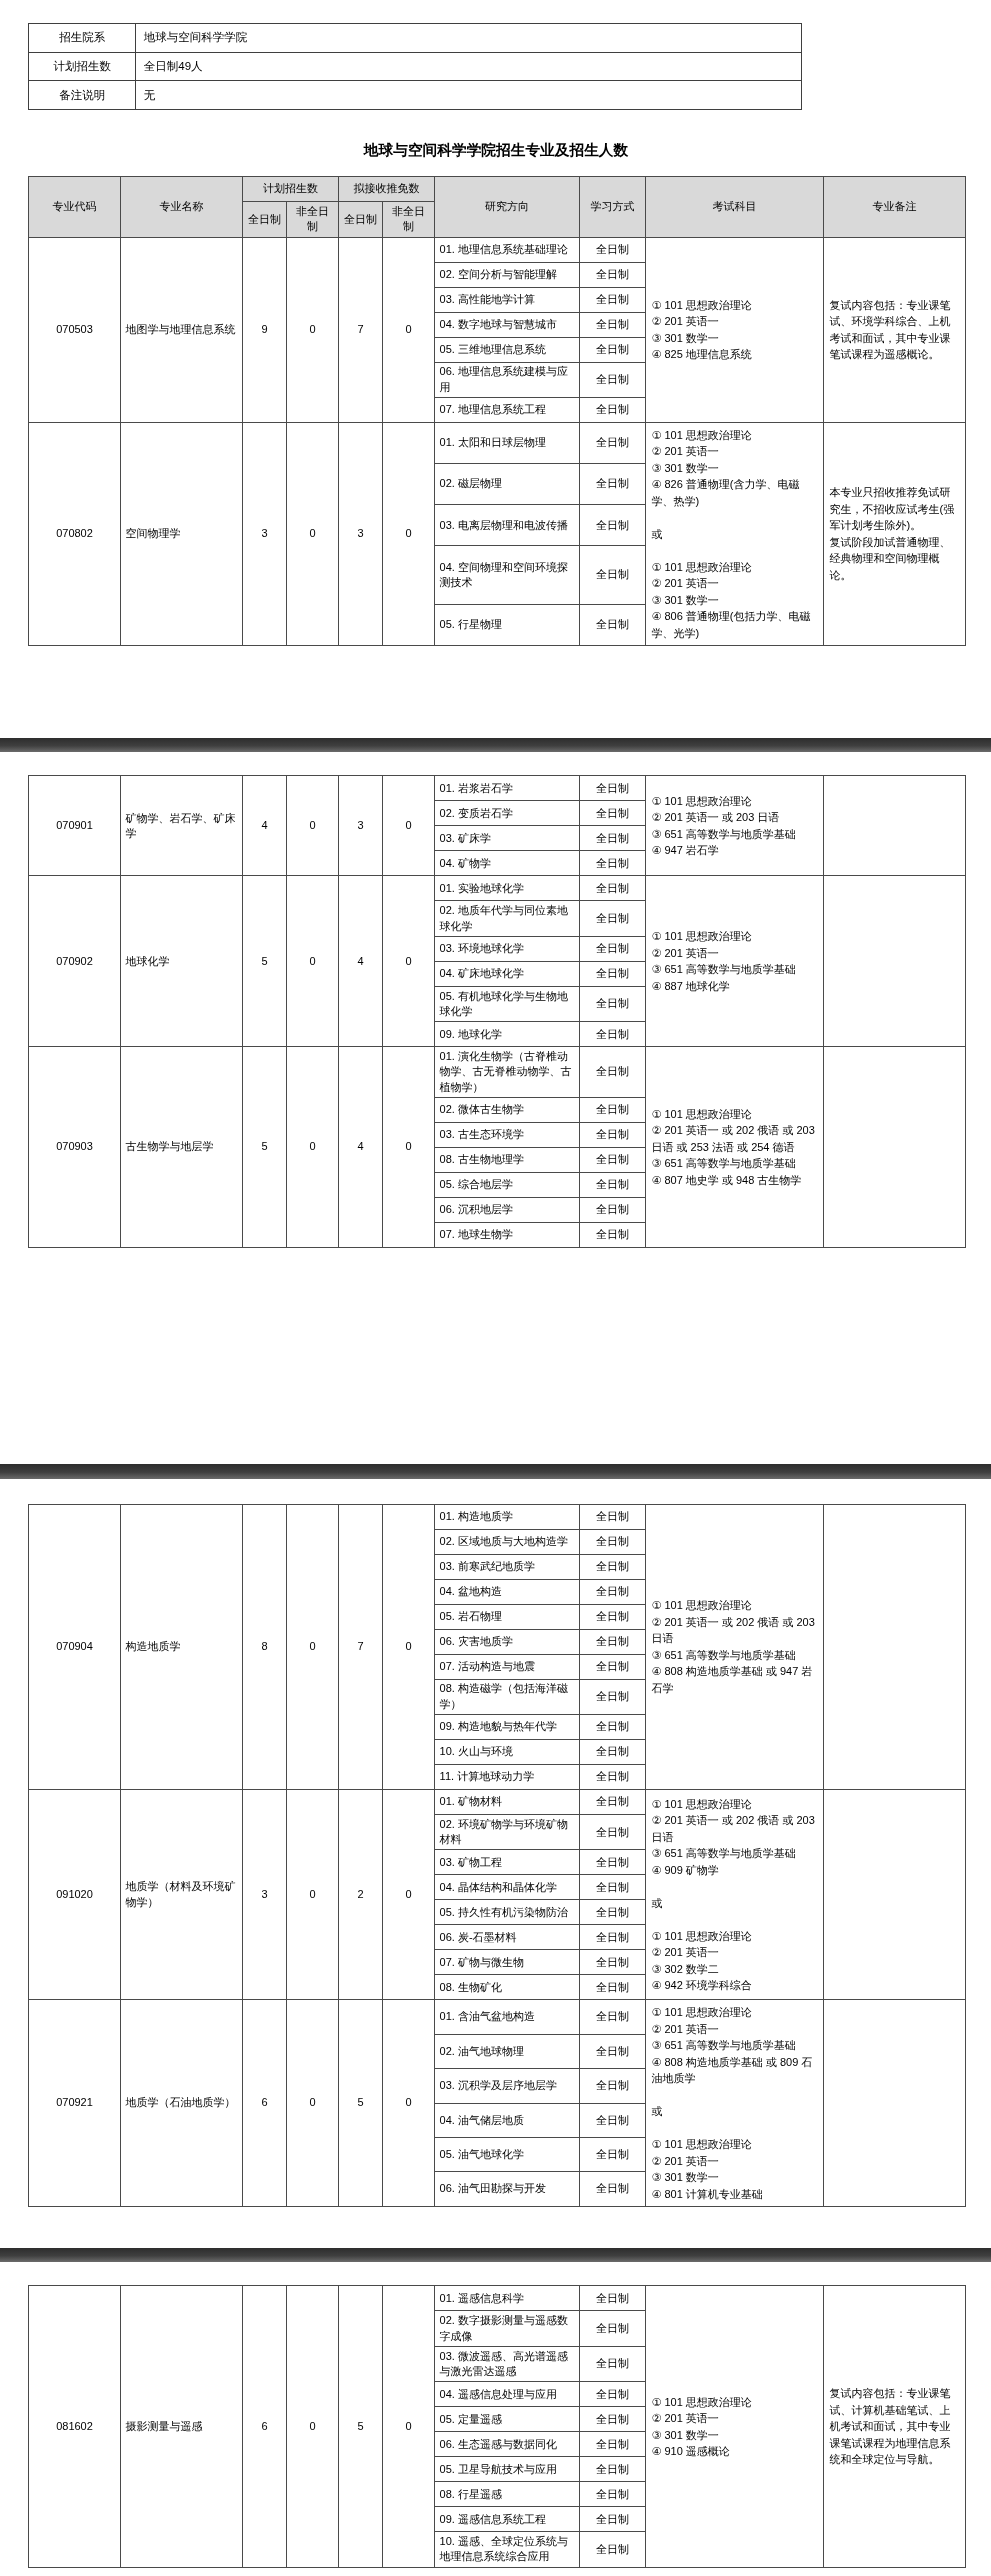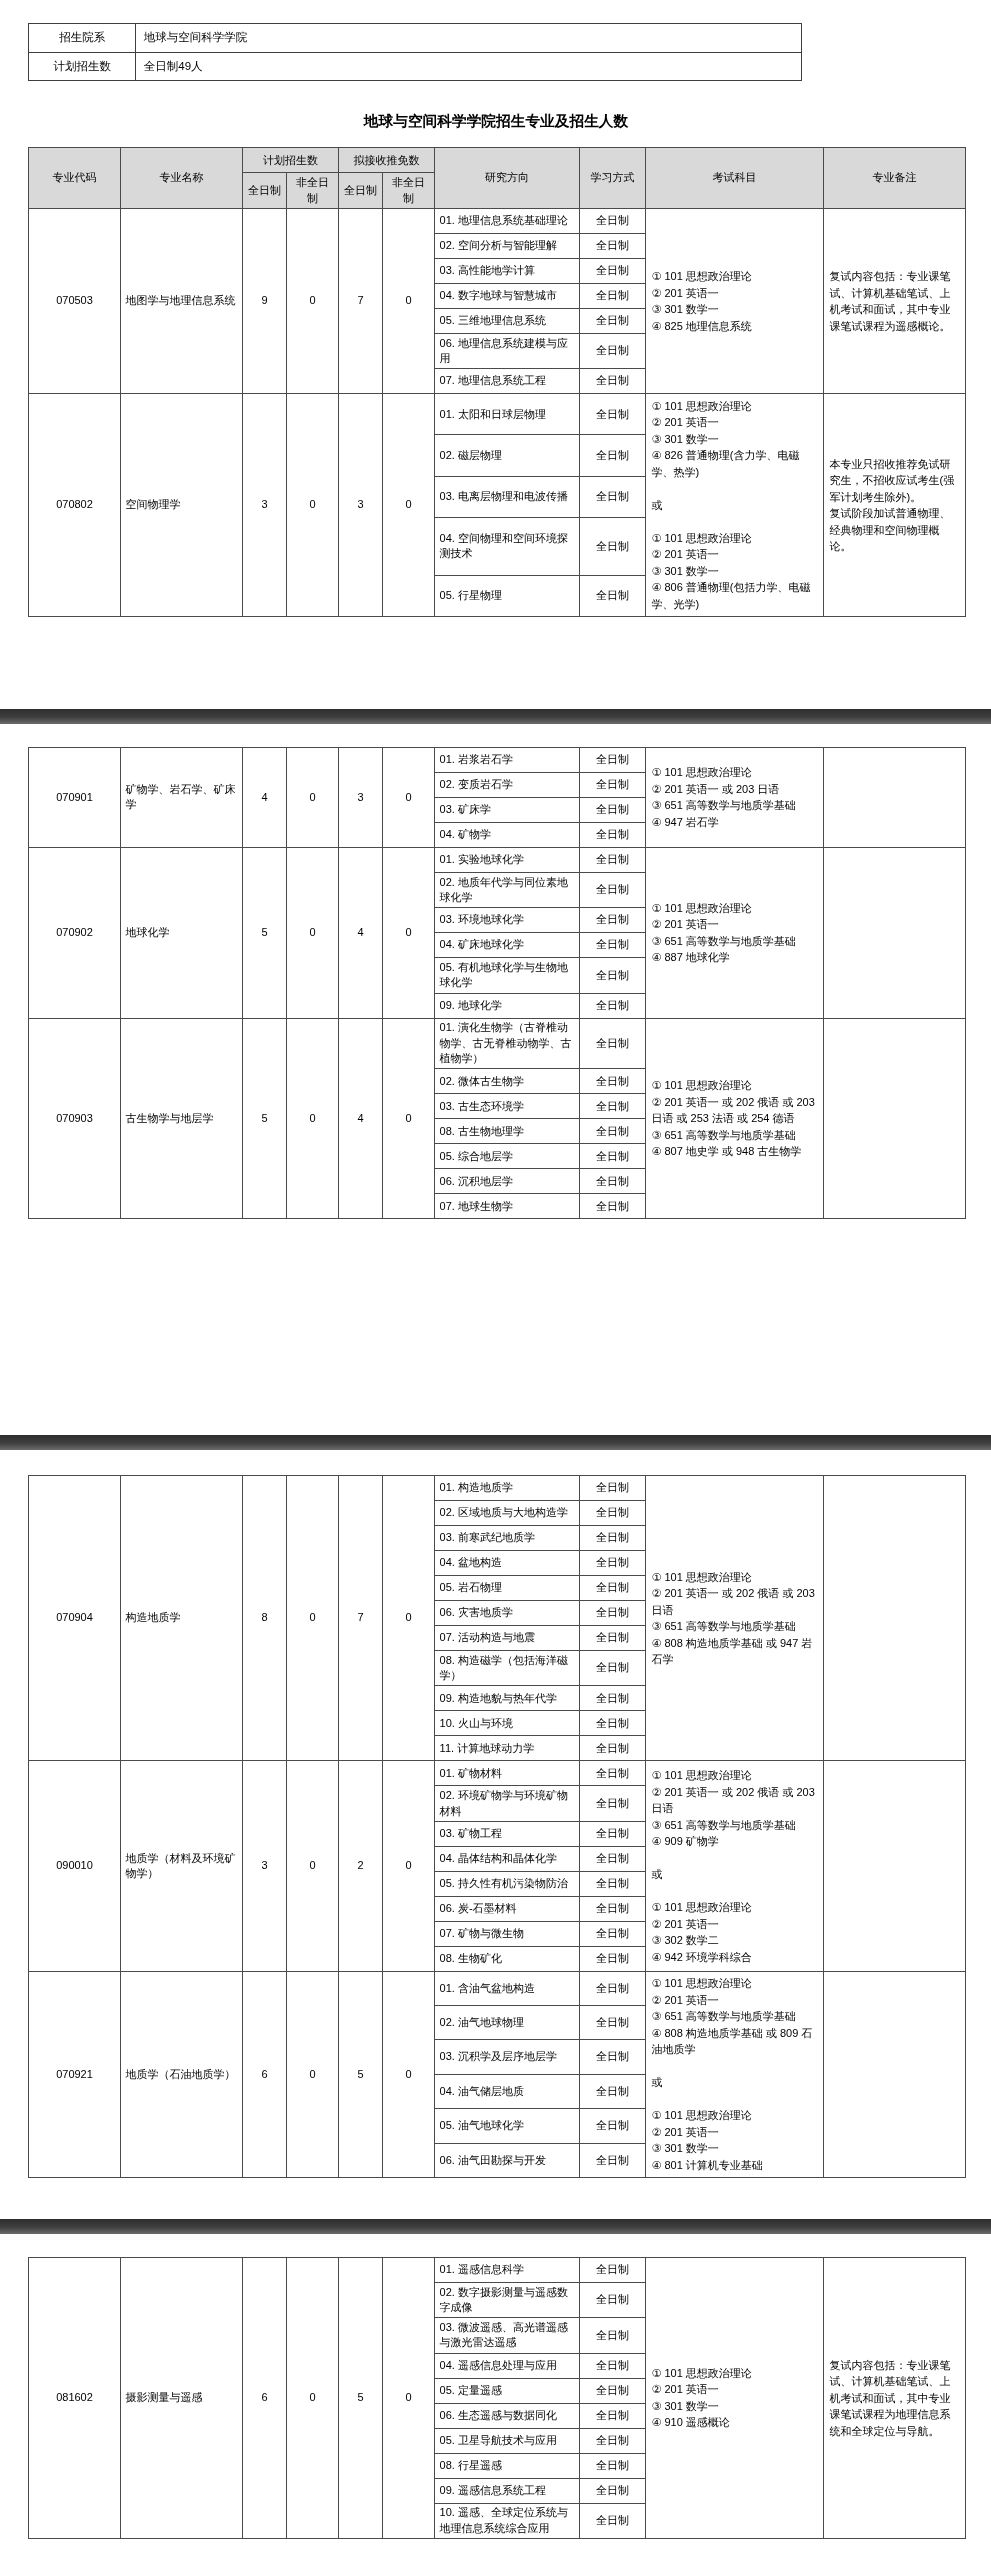--- a/index.html
+++ b/index.html
@@ -37,20 +37,24 @@
   <table class="info-table">
     <tbody>
       <tr>
         <td class="label">招生院系</td>
         <td>地球与空间科学学院</td>
       </tr>
       <tr>
         <td class="label">计划招生数</td>
         <td>全日制49人</td>
       </tr>
+      <tr>
+        <td class="label">备注说明</td>
+        <td>无</td>
+      </tr>
     </tbody>
   </table>
 
   <div class="page-title">地球与空间科学学院招生专业及招生人数</div>
 
   <div id="sections-root">
       <table class="majors-table">
         <colgroup>
           <col style="width: 92px;">
           <col style="width: 122px;">
@@ -86,21 +90,21 @@
             <td rowspan="7" class="c">9</td>
             <td rowspan="7" class="c">0</td>
             <td rowspan="7" class="c">7</td>
             <td rowspan="7" class="c">0</td>
             <td class="l">01. 地理信息系统基础理论</td>
             <td class="c">全日制</td>
             <td rowspan="7" class="l pre">① 101 思想政治理论
 ② 201 英语一
 ③ 301 数学一
 ④ 825 地理信息系统</td>
-            <td rowspan="7" class="l pre">复试内容包括：专业课笔试、计算机基础笔试、上机考试和面试，其中专业课笔试课程为遥感概论。</td>
+            <td rowspan="7" class="l pre">复试内容包括：专业课笔试、环境学科综合、上机考试和面试，其中专业课笔试课程为遥感概论。</td>
           </tr>
           <tr>
             <td class="l">02. 空间分析与智能理解</td>
             <td class="c">全日制</td>
           </tr>
           <tr>
             <td class="l">03. 高性能地学计算</td>
             <td class="c">全日制</td>
           </tr>
           <tr>
@@ -342,21 +346,21 @@
           </tr>
           <tr>
             <td class="l">10. 火山与环境</td>
             <td class="c">全日制</td>
           </tr>
           <tr>
             <td class="l">11. 计算地球动力学</td>
             <td class="c">全日制</td>
           </tr>
           <tr>
-            <td rowspan="8" class="c">090010</td>
+            <td rowspan="8" class="c">091020</td>
             <td rowspan="8" class="l">地质学（材料及环境矿物学）</td>
             <td rowspan="8" class="c">3</td>
             <td rowspan="8" class="c">0</td>
             <td rowspan="8" class="c">2</td>
             <td rowspan="8" class="c">0</td>
             <td class="l">01. 矿物材料</td>
             <td class="c">全日制</td>
             <td rowspan="8" class="l pre">① 101 思想政治理论
 ② 201 英语一 或 202 俄语 或 203 日语
 ③ 651 高等数学与地质学基础

